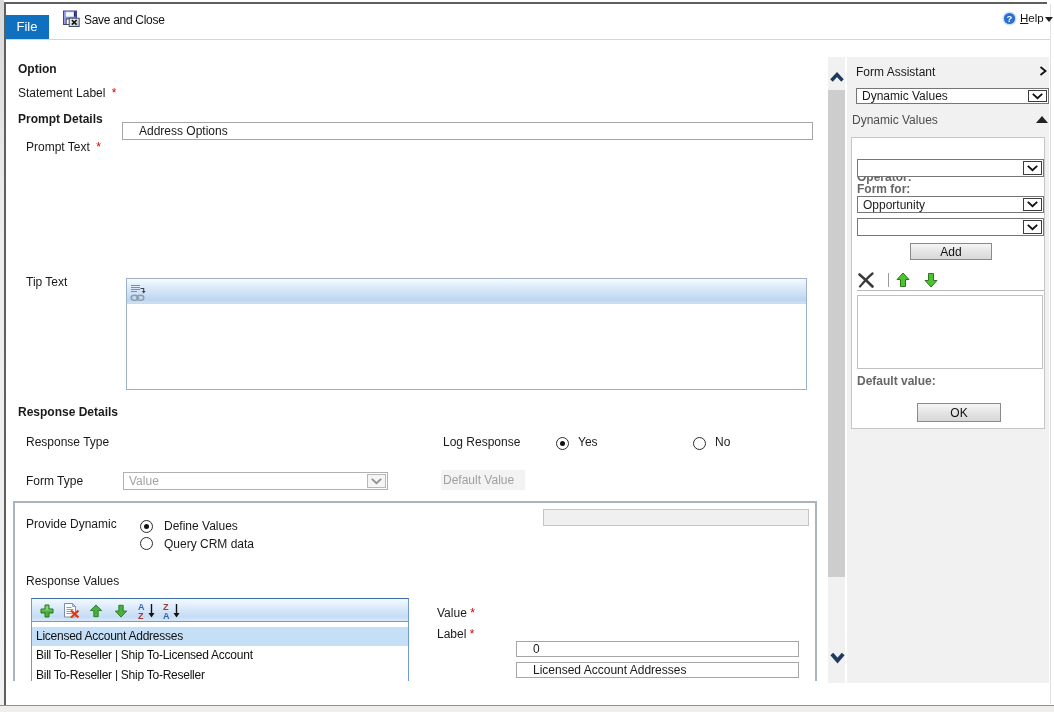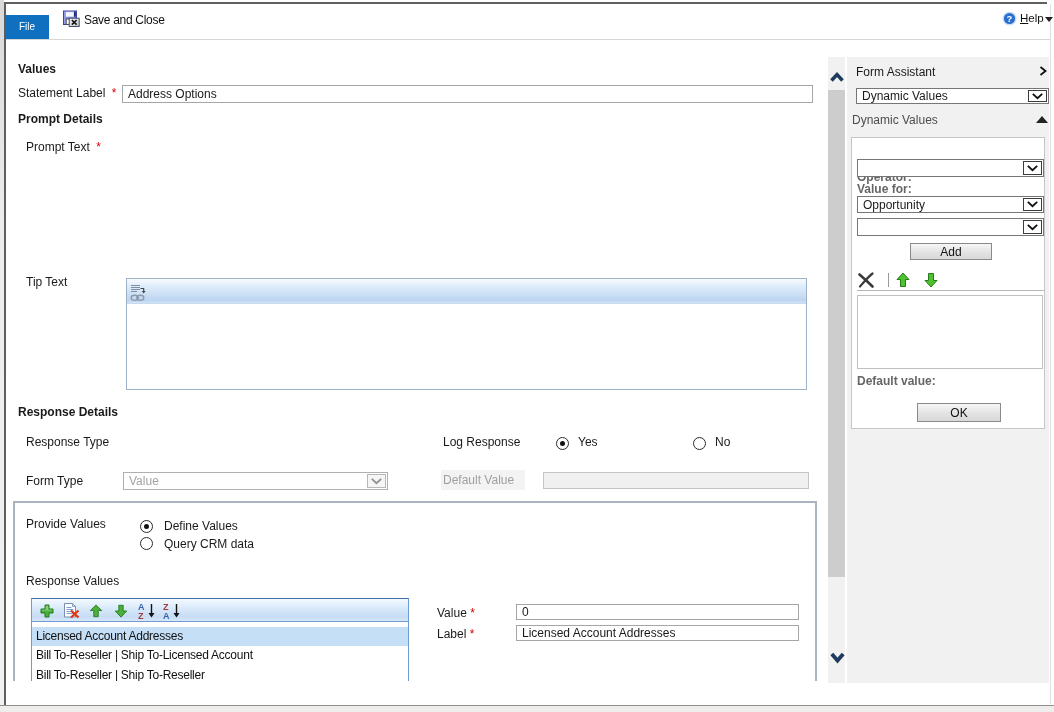--- a/index.html
+++ b/index.html
@@ -10,21 +10,21 @@
 .red{color:#d40000;}
 .gray{color:#9f9f9f;}
 
 #edgeL{left:0;top:0;width:4px;height:705px;background:linear-gradient(180deg,#d9d9d9,#ececec 30%,#f2f2f2);}
 #winT{left:4px;top:2px;width:1043px;height:2px;background:#5f5f5f;}
 #winL{left:4px;top:2px;width:2px;height:703px;background:#5f5f5f;}
 #winR{left:1050px;top:4px;width:1px;height:700px;background:#e0e0e0;}
 #botline{left:0;top:705px;width:1054px;height:1px;background:#8f8f8f;}
 #botstrip{left:0;top:706px;width:1054px;height:6px;background:#f0eeec;}
 
-#filetab{left:5px;top:15px;width:44px;height:24px;background:#1070c0;color:#fff;text-align:center;line-height:24px;font-size:10px;}
+#filetab{left:5px;top:15px;width:44px;height:24px;background:#1070c0;color:#fff;text-align:center;line-height:24px;font-size:13px;}
 #topline{left:6px;top:39px;width:1044px;height:1px;background:#d6d6d6;}
 #saveclose{left:84px;top:12.5px;font-size:12px;letter-spacing:-0.3px;color:#111;}
 
 #sbtrack{left:828px;top:57px;width:17px;height:626px;background:#f1f1f1;}
 #sbthumb{left:828px;top:90px;width:17px;height:487px;background:#cdcdcd;}
 
 #sidebar{left:847px;top:57px;width:202px;height:626px;background:#f1f1f1;}
 #fa-title{left:856px;top:65px;font-size:12px;font-weight:normal;color:#1a1a1a;}
 #fa-dv-label{left:852px;top:113px;font-size:12px;color:#4d4d4d;}
 #fa-panel{left:851px;top:137px;width:192px;height:290px;background:#fff;border:1px solid #c6c6c6;}
@@ -38,39 +38,39 @@
 .sel.dis .btn{border-color:#b8b8b8;background:#f5f5f5;}
 
 .wbtn{position:absolute;border:1px solid #8a8a8a;background:linear-gradient(180deg,#f6f6f6,#e3e3e3 55%,#d8d8d8);
  text-align:center;font-size:12px;color:#111;display:flex;align-items:center;justify-content:center;}
 
 .editor{position:absolute;border:1px solid #9db1c8;background:#fff;}
 .edtool{position:absolute;left:0;top:0;right:0;height:24px;
  background:linear-gradient(180deg,#f7fbff 0%,#dfecfa 30%,#c8ddf4 70%,#bcd5f0 88%,#d0e2f4 100%);
  border-bottom:1px solid #c8dcf0;}
 
-.inp{position:absolute;box-sizing:border-box;border:1px solid #a6a6a6;background:#fff;font-size:12px;display:flex;align-items:center;padding-left:5px;}
+.inp{position:absolute;box-sizing:border-box;border:1px solid #a6a6a6;background:#fff;font-size:12px;display:flex;align-items:center;padding-left:16px;margin-top:37px;}
 
 .radio{position:absolute;width:11px;height:11px;border:1px solid #2b2b2b;border-radius:50%;background:#fff;}
 .radio.on::after{content:"";position:absolute;left:3px;top:3px;width:5px;height:5px;border-radius:50%;background:#111;}
 
 #panel{left:7px;top:461px;width:800px;height:230px;border:2px solid #a9b4bf;}
 
 #rvtool{left:25px;top:558px;width:376px;height:22px;border:1px solid #6f9bd1;border-top:1px solid #3c6ea5;
  background:linear-gradient(180deg,#f3f9ff 0%,#dcebfb 38%,#c6dcf4 80%,#d8e8fa 100%);}
 #rvlist{left:25px;top:582px;width:376px;height:80px;border:1px solid #6f9bd1;border-top:none;background:#fff;overflow:hidden;}
 .lrow{height:19.5px;line-height:19.5px;padding-left:4px;font-size:12px;letter-spacing:-0.25px;color:#111;white-space:nowrap;}
 .lrow.sel1{background:#c5dff7;}
 .chev{display:block;}
 </style>
 </head>
 <body>
 
 <div class="abs" id="mainclip" style="left:6px;top:40px;width:822px;height:641px;overflow:hidden;">
-  <div class="abs b" style="left:12px;top:22px;">Values</div>
+  <div class="abs b" style="left:12px;top:22px;">Option</div>
   <div class="abs" style="left:12px;top:46px;">Statement Label <span class="red" style="margin-left:3px;">*</span></div>
   <div class="inp" style="left:116px;top:45px;width:691px;height:18px;">Address Options</div>
   <div class="abs b" style="left:12px;top:72px;">Prompt Details</div>
 
   <div class="abs" style="left:20px;top:100px;">Prompt Text <span class="red" style="margin-left:3px;">*</span></div>
 
   <div class="abs" style="left:20px;top:235px;">Tip Text</div>
   <div class="editor" style="left:120px;top:238px;width:679px;height:110px;">
     <div class="edtool"></div>
     <svg class="abs" style="left:3px;top:5px;" width="18" height="18" viewBox="0 0 18 18">
@@ -97,21 +97,21 @@
       <span class="btn">
         <svg class="chev" width="11" height="7" viewBox="0 0 11 7">
           <path d="M0.8 0.8 L5.5 5.2 L10.2 0.8" fill="none" stroke="#909090" stroke-width="1.8"></path>
         </svg>
       </span>
   </div>
   <div class="abs gray" style="left:435px;top:430px;width:82px;height:20px;background:#f3f3f3;line-height:20px;padding-left:2px;">Default Value</div>
   <div class="inp" style="left:537px;top:432px;width:266px;height:17px;background:#f0f0f0;border-color:#c4c4c4;"></div>
 
   <div class="abs" id="panel"></div>
-  <div class="abs" style="left:20px;top:477px;">Provide Values</div>
+  <div class="abs" style="left:20px;top:477px;">Provide Dynamic</div>
   <div class="radio on" style="left:134px;top:480px;"></div>
   <div class="abs" style="left:158px;top:479px;">Define Values</div>
   <div class="radio" style="left:134px;top:497px;"></div>
   <div class="abs" style="left:158px;top:497px;">Query CRM data</div>
   <div class="abs" style="left:20px;top:534px;">Response Values</div>
 
   <div class="abs" id="rvtool"></div>
 
   <svg class="abs" style="left:34px;top:564px;" width="14" height="14" viewBox="0 0 14 14">
     <path d="M5 1 L9 1 L9 5 L13 5 L13 9 L9 9 L9 13 L5 13 L5 9 L1 9 L1 5 L5 5 Z" fill="#4cae3c" stroke="#1f7a1a" stroke-width="1"></path>
@@ -218,21 +218,21 @@
 <div class="abs" id="fa-panel"></div>
 <div class="abs sblbl" style="left:857px;top:143px;margin-top:27px;">Operator:</div>
 <div class="sel" style="left:857px;top:159px;width:185px;height:16px;">
   <span class="txt"></span>
     <span class="btn">
       <svg class="chev" width="11" height="7" viewBox="0 0 11 7">
         <path d="M0.8 0.8 L5.5 5.2 L10.2 0.8" fill="none" stroke="#111" stroke-width="1.8"></path>
       </svg>
     </span>
 </div>
-<div class="abs sblbl" style="left:857px;top:182px;">Value for:</div>
+<div class="abs sblbl" style="left:857px;top:182px;">Form for:</div>
 <div class="sel" style="left:857px;top:196px;width:185px;height:15px;">
   <span class="txt">Opportunity</span>
     <span class="btn">
       <svg class="chev" width="11" height="7" viewBox="0 0 11 7">
         <path d="M0.8 0.8 L5.5 5.2 L10.2 0.8" fill="none" stroke="#111" stroke-width="1.8"></path>
       </svg>
     </span>
 </div>
 <div class="sel" style="left:857px;top:218px;width:185px;height:16px;">
   <span class="txt"></span>

